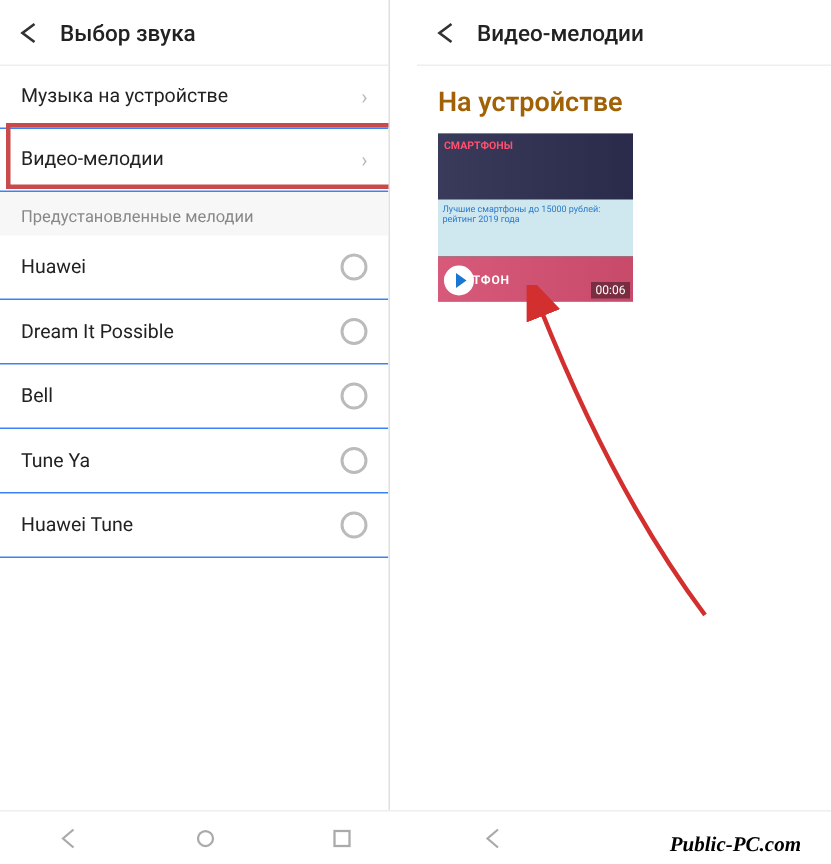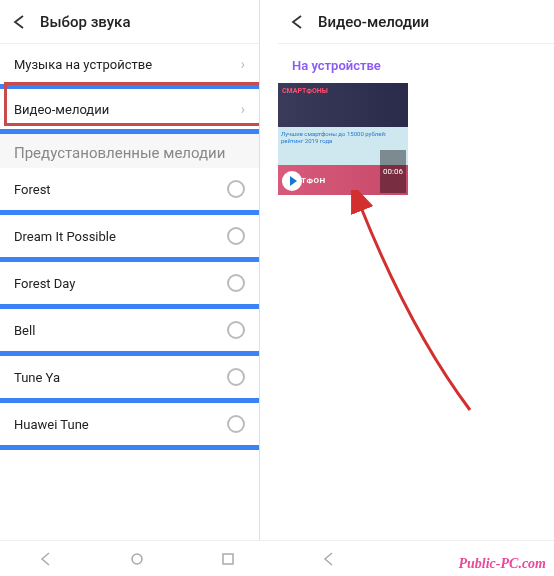--- a/index.html
+++ b/index.html
@@ -48,21 +48,21 @@
       font-weight: 500;
       color: #222;
     }
     .list-item {
       display: flex;
       align-items: center;
       justify-content: space-between;
       padding: 12px 14px;
       font-size: 13px;
       color: #222;
-      border-bottom: 5px solid #3b82f6;
+      border-bottom: 1px solid #3b82f6;
       min-height: 42px;
     }
     .chevron {
       color: #bbb;
       font-size: 14px;
     }
     .radio {
       width: 18px;
       height: 18px;
       border: 2px solid #bbb;
@@ -74,42 +74,43 @@
     }
     .radio.selected::after {
       content: "";
       position: absolute;
       top: 2px; left: 2px; right: 2px; bottom: 2px;
       background: #1976d2;
       border-radius: 50%;
     }
     .section-header {
       padding: 10px 14px 6px;
-      font-size: 15px;
+      font-size: 11px;
       color: #888;
       background: #f7f7f7;
     }
     .highlight-box {
       position: absolute;
       top: 82px;
       left: 4px;
       width: 266px;
       height: 44px;
       border: 3px solid #c94a4a;
       pointer-events: none;
     }
     .subheader {
-      font-size: 13px;
+      font-size: 18px;
       font-weight: 600;
-      color: #8b5cf6;
+      color: #a16207;
       padding: 14px 14px 10px;
     }
     .video-thumb {
       width: 130px;
       height: 112px;
+      margin-left: 14px;
       position: relative;
       background: #333;
       overflow: hidden;
     }
     .video-top {
       height: 44px;
       background: linear-gradient(90deg, #3a3a5a, #2a2a4a);
       display: flex;
       font-size: 7px;
       color: #fff;
@@ -162,21 +163,21 @@
       border-bottom: 5px solid transparent;
       margin-left: 2px;
     }
     .duration {
       position: absolute;
       right: 2px;
       bottom: 2px;
       color: #fff;
       font-size: 8px;
       background: rgba(0,0,0,0.4);
-      padding: 17px 3px;
+      padding: 1px 3px;
     }
     .nav-bar {
       position: absolute;
       bottom: 0;
       left: 0;
       width: 554px;
       height: 36px;
       display: flex;
       align-items: center;
       justify-content: space-between;
@@ -197,23 +198,23 @@
       justify-content: center;
     }
     .arrow-annotation {
       position: absolute;
       left: 350px;
       top: 190px;
       pointer-events: none;
     }
     .watermark {
       position: absolute;
-      right: 8px;
+      right: 20px;
       bottom: 4px;
-      color: #ec4899;
+      color: #000000;
       font-size: 14px;
       font-weight: 600;
       font-style: italic;
       font-family: Georgia, serif;
     }
     .list-scroll {
       height: calc(100% - 44px - 36px);
       overflow: hidden;
     }
   </style>
@@ -233,29 +234,25 @@
     <div class="list-item">
       <span>Музыка на устройстве</span>
       <span class="chevron">›</span>
     </div>
     <div class="list-item">
       <span>Видео-мелодии</span>
       <span class="chevron">›</span>
     </div>
     <div class="section-header">Предустановленные мелодии</div>
     <div class="list-item">
-      <span>Forest</span>
+      <span>Huawei</span>
       <span class="radio"></span>
     </div>
     <div class="list-item">
       <span>Dream It Possible</span>
-      <span class="radio"></span>
-    </div>
-    <div class="list-item">
-      <span>Forest Day</span>
       <span class="radio"></span>
     </div>
     <div class="list-item">
       <span>Bell</span>
       <span class="radio"></span>
     </div>
     <div class="list-item">
       <span>Tune Ya</span>
       <span class="radio"></span>
     </div>

